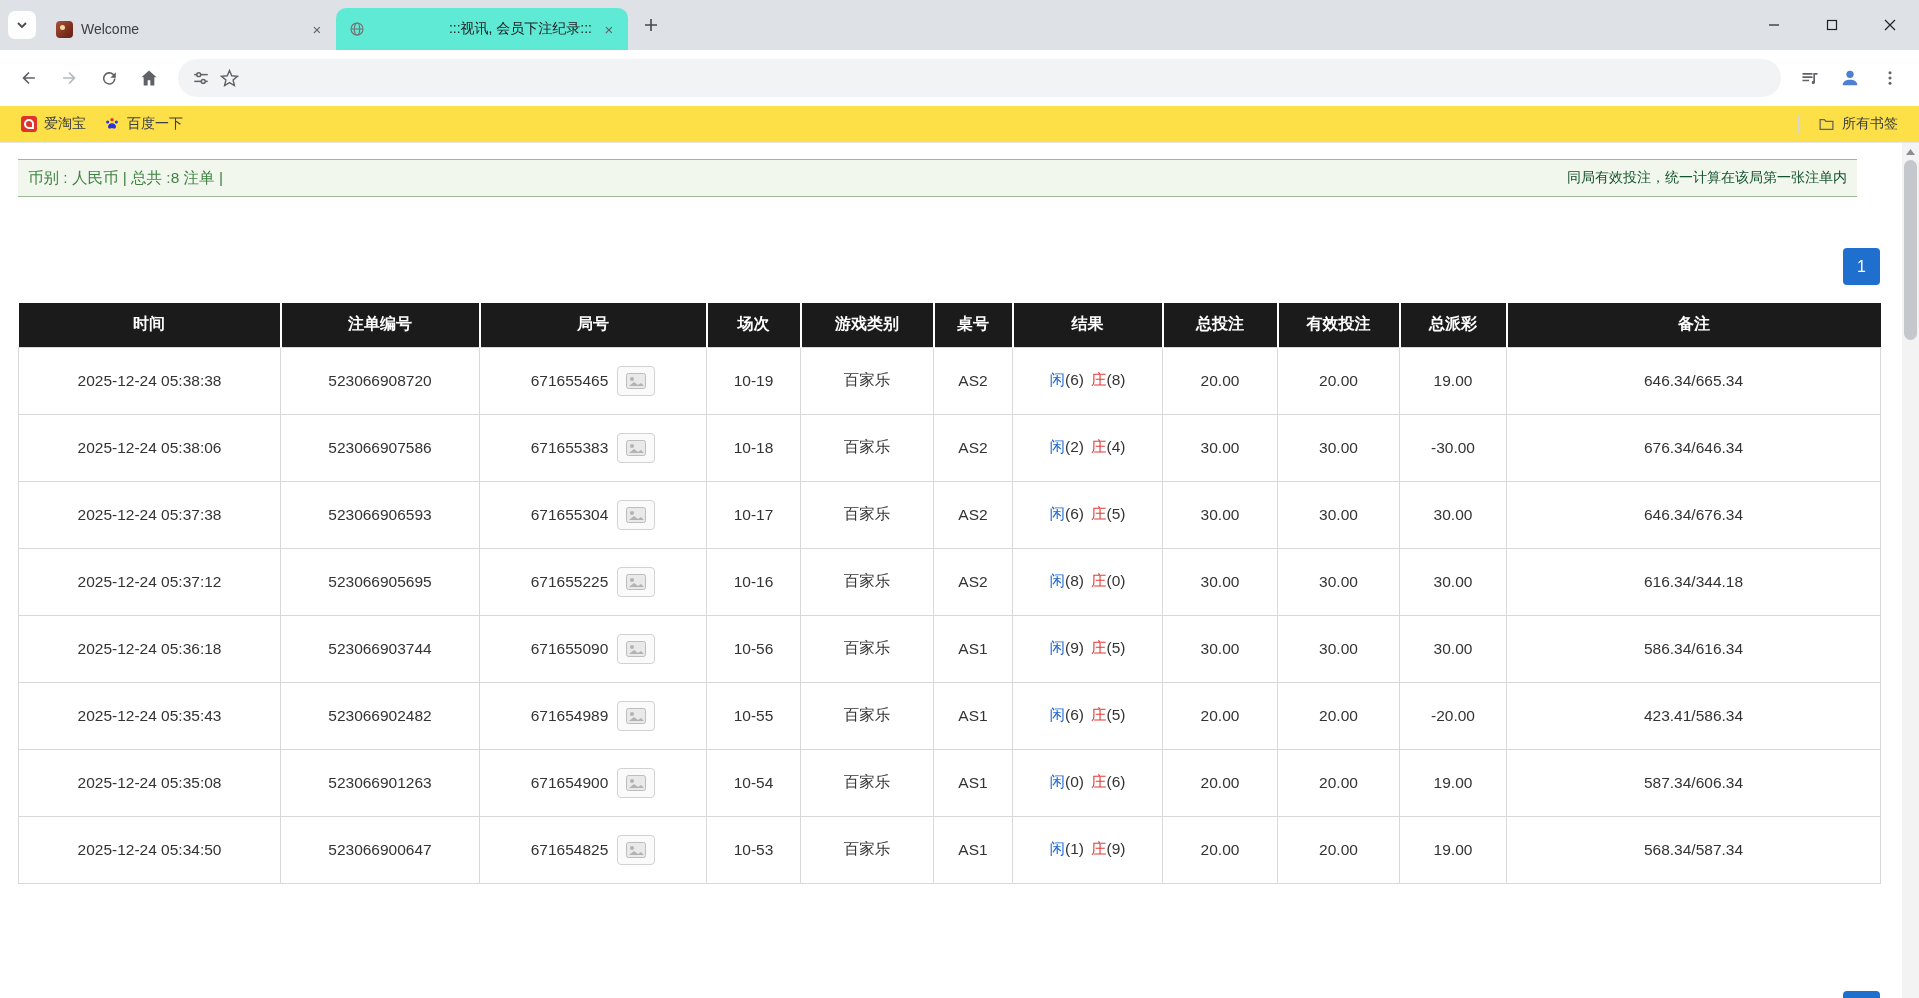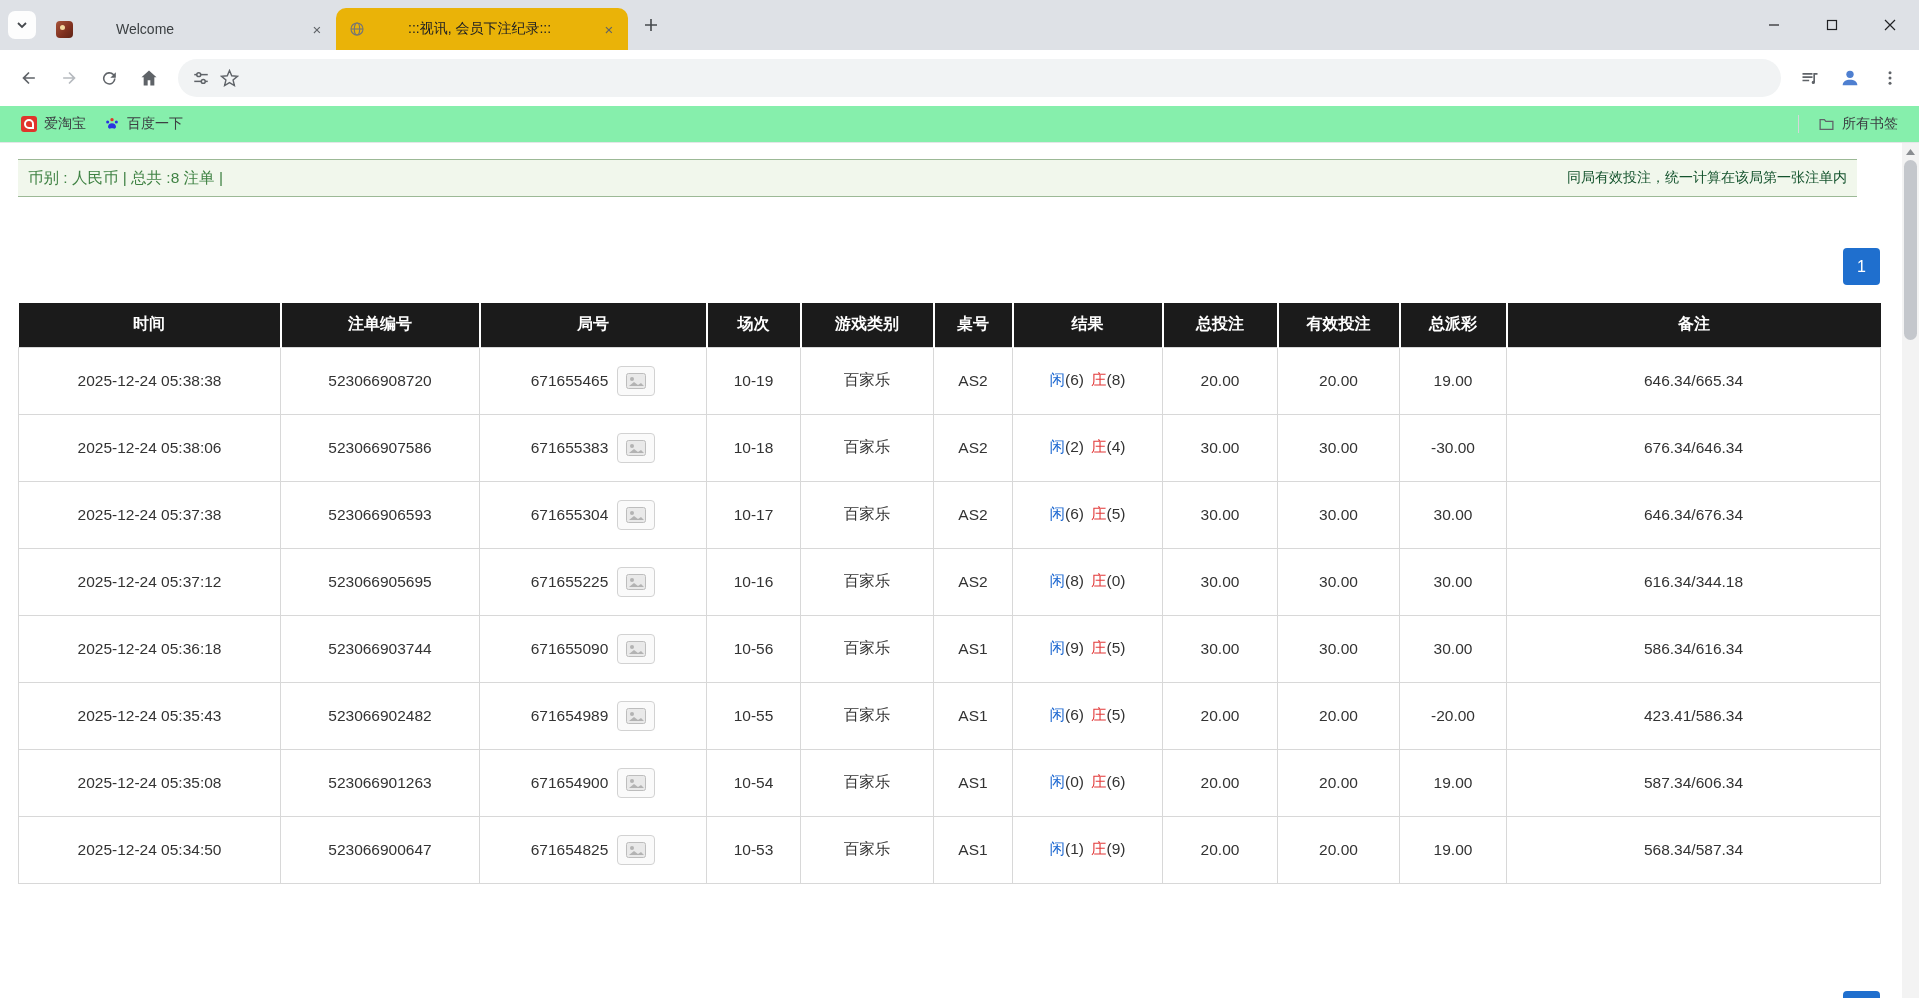--- a/index.html
+++ b/index.html
@@ -6,40 +6,40 @@
   html,body { width:1919px; height:998px; overflow:hidden; background:#fff;
     font-family:"Liberation Sans","DejaVu Sans",sans-serif; }
 
   
   .tab-bar { height:50px; background:#dee1e6; display:flex; align-items:flex-end;
     padding-left:8px; position:relative; }
   .tab-search { align-self:center; width:28px; height:28px; border:none; border-radius:7px;
     background:#fdfdfd; display:grid; place-items:center; margin-right:8px; cursor:pointer; }
   .tab { width:292px; height:42px; display:flex; align-items:center; gap:8px;
     padding:0 10px 0 12px; border-radius:10px 10px 0 0; color:#3c4043; }
-  .tab.active { background:#eab308; color:#202124; }
-  .tab-title { flex:1; font-size:14px; white-space:nowrap; overflow:hidden; text-overflow:ellipsis;margin-left:35px; }
+  .tab.active { background:#5eead4; color:#202124;text-align:right; }
+  .tab-title { flex:1; font-size:14px; white-space:nowrap; overflow:hidden; text-overflow:ellipsis; }
   .tab-close { width:18px; height:18px; border-radius:50%; display:grid; place-items:center;
     font-size:15px; color:#5f6368; cursor:pointer; }
   .favicon { width:17px; height:17px; flex:0 0 auto; display:grid; place-items:center; }
   .fav-welcome { border-radius:4px; background:linear-gradient(135deg,#a8543a,#7e2f1e 60%,#5e2416); position:relative; }
   .fav-welcome::after { content:""; position:absolute; left:4px; top:4px; width:5px; height:5px;
     border-radius:50%; background:#f3d9a0; }
   .new-tab { align-self:center; width:30px; height:30px; border:none; background:transparent;
     border-radius:50%; display:grid; place-items:center; margin-left:8px; cursor:pointer; }
   .win-controls { position:absolute; right:0; top:0; height:50px; display:flex; }
   .win-btn { width:58px; height:50px; display:grid; place-items:center; cursor:pointer; }
 
   .nav-bar { height:56px; background:#fff; display:flex; align-items:center; padding:0 10px; gap:2px; }
   .nav-btn { width:38px; height:38px; border-radius:50%; display:grid; place-items:center; cursor:pointer; }
   .address-bar { flex:1; height:38px; background:#f1f3f4; border-radius:19px; display:flex;
     align-items:center; gap:10px; padding:0 14px; margin:0 8px; cursor:text; }
   .url-text { flex:1; font-size:15.5px; color:#202124; white-space:nowrap; overflow:hidden; }
 
-  .bookmarks-bar { height:37px; background:#86efac; display:flex; align-items:center;
+  .bookmarks-bar { height:37px; background:#fde047; display:flex; align-items:center;
     padding:0 12px; border-bottom:1px solid #e4e6e8; }
   .bookmark { display:flex; align-items:center; gap:7px; font-size:14px; color:#3c4043;
     padding:4px 9px; border-radius:7px; cursor:pointer; }
   .bm-taobao { width:16px; height:16px; border-radius:3px; background:#e0342b; position:relative; }
   .bm-taobao::after { content:""; position:absolute; left:3px; top:3px; width:6px; height:6px;
     border:2px solid #fff; border-radius:50% 50% 0 50%; }
   .bm-right { margin-left:auto; display:flex; align-items:center; gap:10px; }
   .bm-sep { width:1px; height:18px; background:#d5d7da; }
 
   

